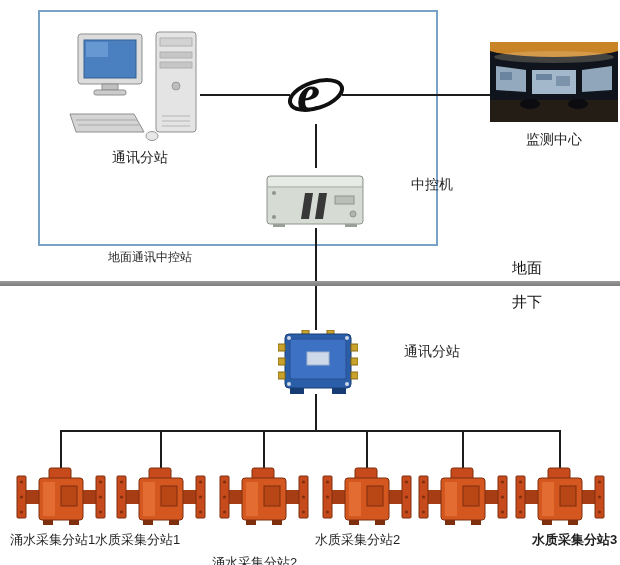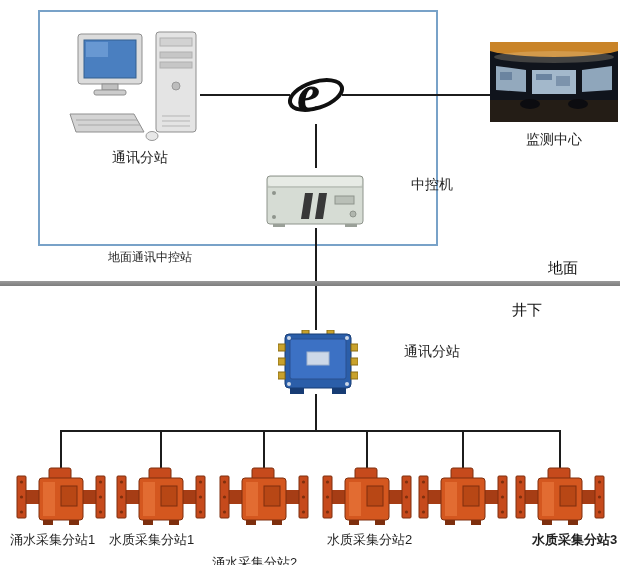--- a/index.html
+++ b/index.html
@@ -162,57 +162,57 @@
   <div class="abs" style="left:265px;top:166px;">
     <svg width="100" height="62">
         <use href="#sym-server"></use>
       </svg>
   </div>
   <div class="lbl" style="left:372px;top:176px;margin-left:39px;">中控机</div>
 
   <div class="lbl" style="left:108px;top:250px;font-size:12px;">地面通讯中控站</div>
 
   <div class="divider"></div>
-  <div class="lbl zone" style="left:512px;top:259px;margin-left:36px;">地面</div>
-  <div class="lbl zone" style="left:512px;top:301px;">井下</div>
+  <div class="lbl zone" style="left:512px;top:259px;">地面</div>
+  <div class="lbl zone" style="left:512px;top:293px;">井下</div>
 
   <div class="abs" style="left:278px;top:330px;">
     <svg width="80" height="66">
         <use href="#sym-substation"></use>
       </svg>
   </div>
   <div class="lbl" style="left:368px;top:343px;margin-left:36px;">通讯分站</div>
 
   <div class="abs" style="left:15px;top:466px;">
     <svg width="92" height="62">
         <use href="#sym-collector"></use>
       </svg>
   </div>
   <div class="dev-label" style="left:10px;">涌水采集分站1</div>
 
   <div class="abs" style="left:115px;top:466px;">
     <svg width="92" height="62">
         <use href="#sym-collector"></use>
       </svg>
   </div>
-  <div class="dev-label" style="left:109px;">水质采集分站1</div>
+  <div class="dev-label" style="left:95px;">水质采集分站1</div>
 
   <div class="abs" style="left:218px;top:466px;">
     <svg width="92" height="62">
         <use href="#sym-collector"></use>
       </svg>
   </div>
   <div class="dev-label" style="left:212px;margin-top:23px;">涌水采集分站2</div>
 
   <div class="abs" style="left:321px;top:466px;">
     <svg width="92" height="62">
         <use href="#sym-collector"></use>
       </svg>
   </div>
-  <div class="dev-label" style="left:327px;">水质采集分站2</div>
+  <div class="dev-label" style="left:315px;">水质采集分站2</div>
 
   <div class="abs" style="left:417px;top:466px;">
     <svg width="92" height="62">
         <use href="#sym-collector"></use>
       </svg>
   </div>
 
   <div class="abs" style="left:514px;top:466px;">
     <svg width="92" height="62">
         <use href="#sym-collector"></use>

